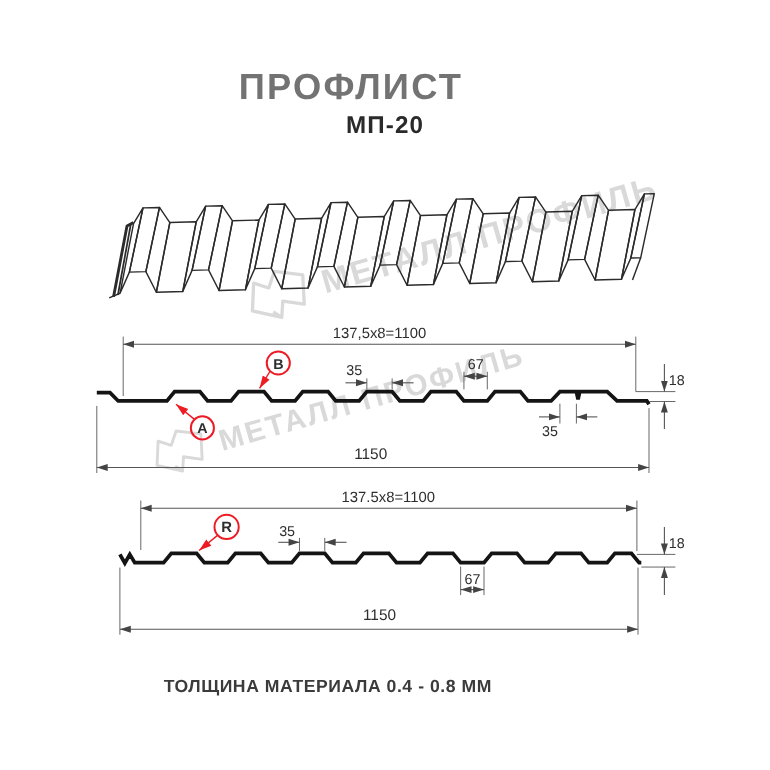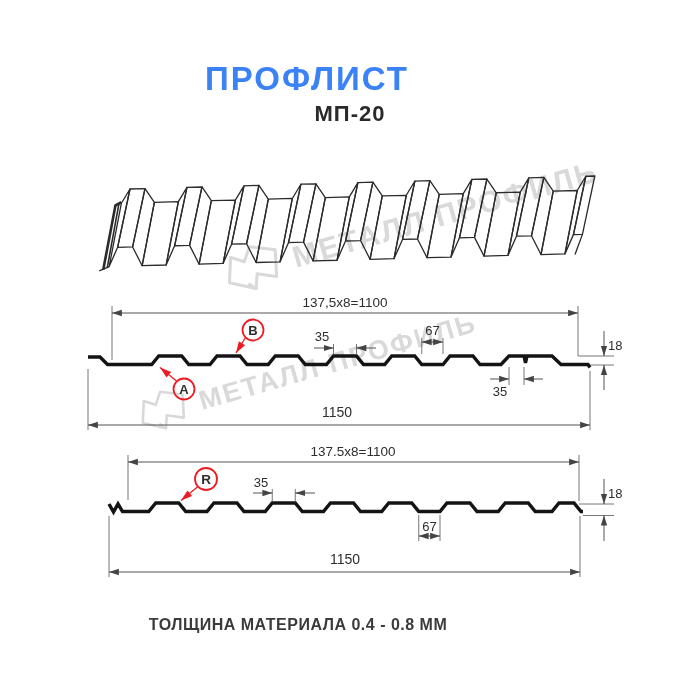--- a/index.html
+++ b/index.html
@@ -1,19 +1,19 @@
 <!DOCTYPE html>
 <html><head>
 <meta charset="utf-8">
 <style>
   html,body{margin:0;padding:0;background:#ffffff;}
   body{width:700px;height:700px;position:relative;overflow:hidden;
        font-family:"Liberation Sans",sans-serif;}
   .title{position:absolute;left:0;top:60px;width:614px;text-align:center;
-         font-size:33px;font-weight:800;letter-spacing:2px;color:#3b82f6;}
+         font-size:33px;font-weight:800;letter-spacing:2px;color:#737373;padding-left:12px;}
   .subtitle{position:absolute;left:0;top:101px;width:700px;text-align:center;
          font-size:22px;font-weight:700;letter-spacing:1px;color:#2a2a2a;}
   .footer{position:absolute;left:0;top:616px;width:596px;text-align:center;
          font-size:16px;font-weight:700;letter-spacing:.5px;color:#3b3b3b;}
   .wm{position:absolute;display:flex;align-items:center;gap:10px;
       color:#d9d9d9;font-weight:800;white-space:nowrap;z-index:1;
       transform-origin:left center;}
   .wm .wm-text{letter-spacing:2px;}
   .wm1{left:224px;top:252px;transform:rotate(-16deg);font-size:30px;}
   .wm2{left:138px;top:396px;transform:rotate(-16deg);font-size:27px;}

